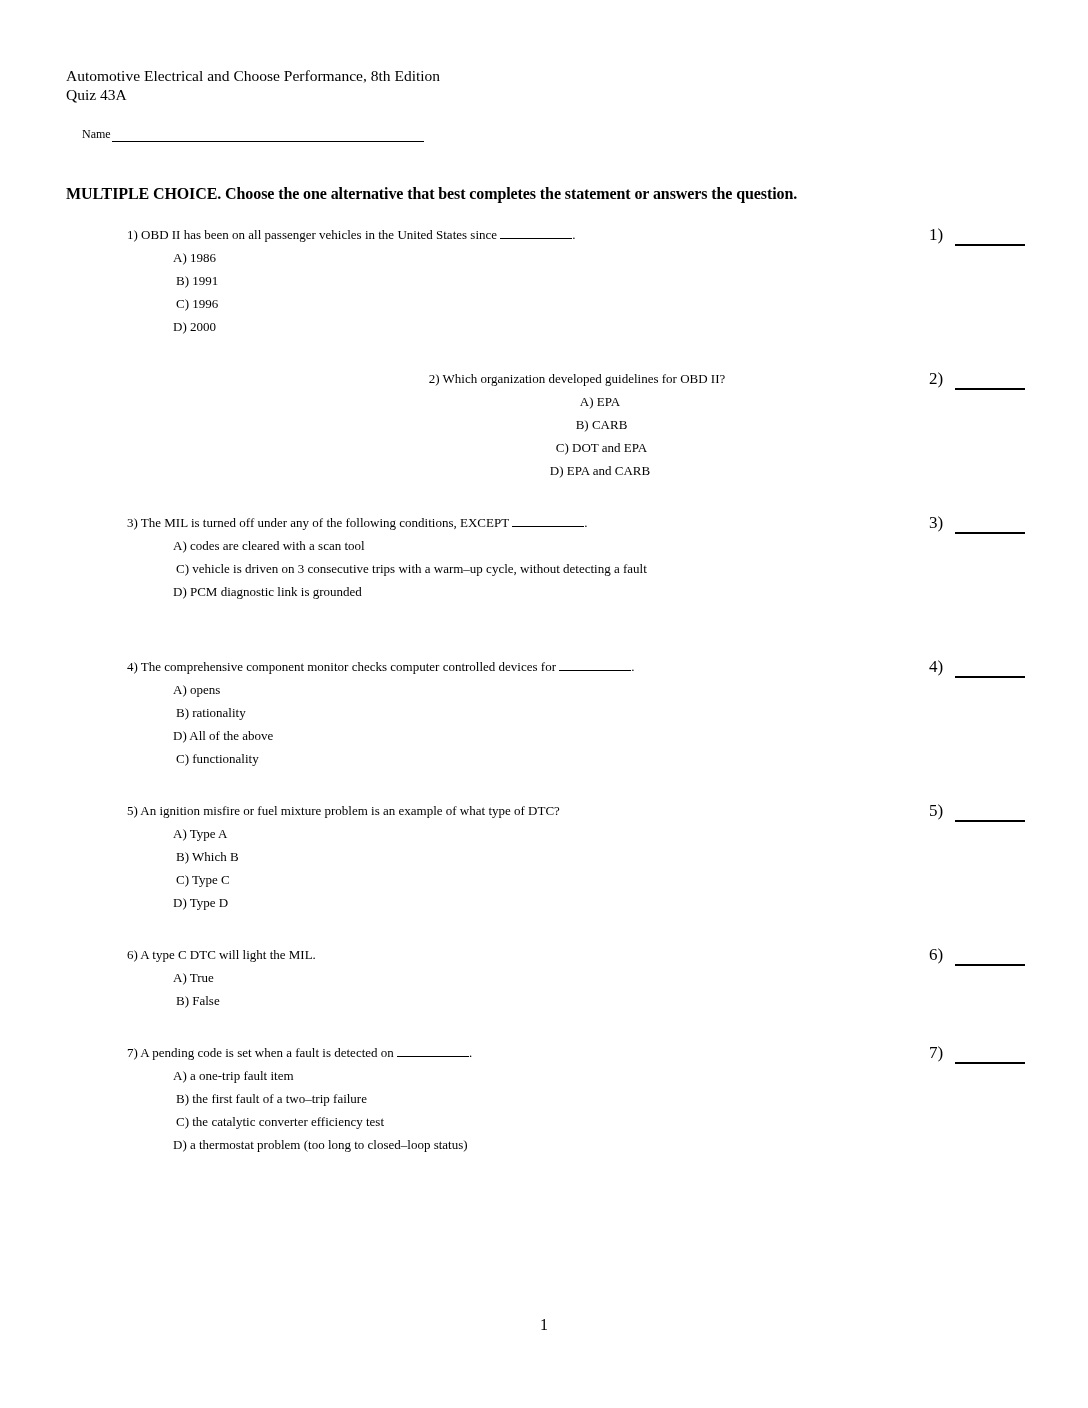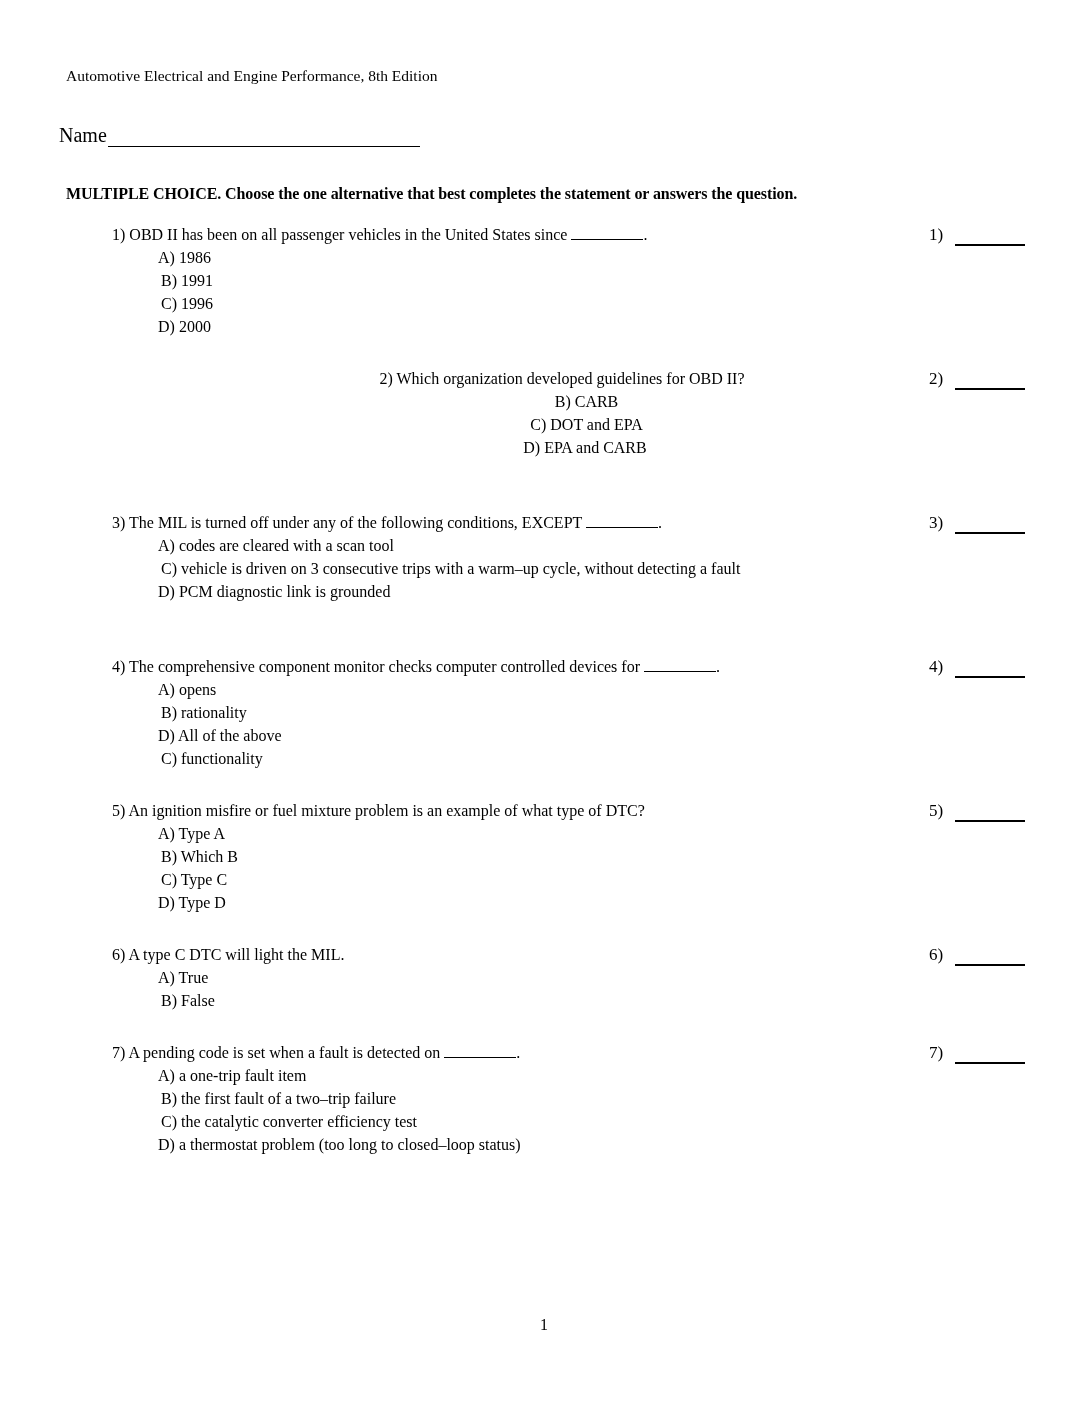--- a/index.html
+++ b/index.html
@@ -1,37 +1,38 @@
 <!DOCTYPE html>
 <html><head>
 <meta charset="utf-8">
 <style>
   html, body { margin: 0; padding: 0; background: #ffffff; }
   body {
     width: 1088px; height: 1408px; position: relative; overflow: hidden;
     font-family: "Liberation Serif", "DejaVu Serif", serif; color: #000;
   }
   .header { position: absolute; left: 66px; top: 66px; font-size: 15.5px; line-height: 19px; }
-  .name-row { position: absolute; left: 59px; top: 124px; font-size: 20px; display: flex; align-items: flex-end; }
+  .name-row { position: absolute; left: 82px; top: 124px; font-size: 12px; display: flex; align-items: flex-end; }
   .name-line { display: inline-block; width: 312px; border-bottom: 1px solid #000; height: 17px; margin-left: 1px; }
   .instructions { position: absolute; left: 66px; top: 185px; font-size: 16px; font-weight: bold; letter-spacing: -0.1px; }
-  .question { position: absolute; left: 112px; width: 900px; font-size: 16px; }
+  .question { position: absolute; left: 127px; width: 900px; font-size: 13px; }
   .q-stem { height: 23px; line-height: 23px; white-space: nowrap; }
   .blank { display: inline-block; width: 72px; border-bottom: 1px solid #000; height: 15px; vertical-align: baseline; }
   .option { height: 23px; line-height: 23px; padding-left: 46px; white-space: nowrap; }
   .option.indent { padding-left: 49px; }
   .answer-slot { position: absolute; left: 929px; font-size: 17px; display: flex; align-items: flex-end; height: 23px; line-height: 23px; }
   .answer-line { display: inline-block; width: 70px; border-bottom: 2px solid #000; margin-left: 12px; height: 14px; }
   .page-number { position: absolute; left: 540px; top: 1316px; font-size: 16px; }
 </style>
 </head>
 <body>
 
 <div class="header">
-  <div>Automotive Electrical and Engine Performance, 8th Edition</div>
+  <div>Automotive Electrical and Choose Performance, 8th Edition</div>
+  <div>Quiz 43A</div>
 </div>
 
 <div class="name-row">
   <span>Name</span>
   <span class="name-line"></span>
 </div>
 
 <div class="instructions">MULTIPLE CHOICE.  Choose the one alternative that best completes the statement or answers the question.</div>
 
 <div class="question" style="top:223px;">
@@ -41,20 +42,21 @@
   <div class="option indent">C) 1996</div>
   <div class="option">D) 2000</div>
 </div>
 <div class="answer-slot" style="top:223px;">
   <span>1)</span>
     <span class="answer-line"></span>
 </div>
 
 <div class="question" style="top:367px;text-align:center;">
   <div class="q-stem">2) Which organization developed guidelines for OBD II?</div>
+  <div class="option">A) EPA</div>
   <div class="option indent">B) CARB</div>
   <div class="option indent">C) DOT and EPA</div>
   <div class="option">D) EPA and CARB</div>
 </div>
 <div class="answer-slot" style="top:367px;">
   <span>2)</span>
     <span class="answer-line"></span>
 </div>
 
 <div class="question" style="top:511px;">

